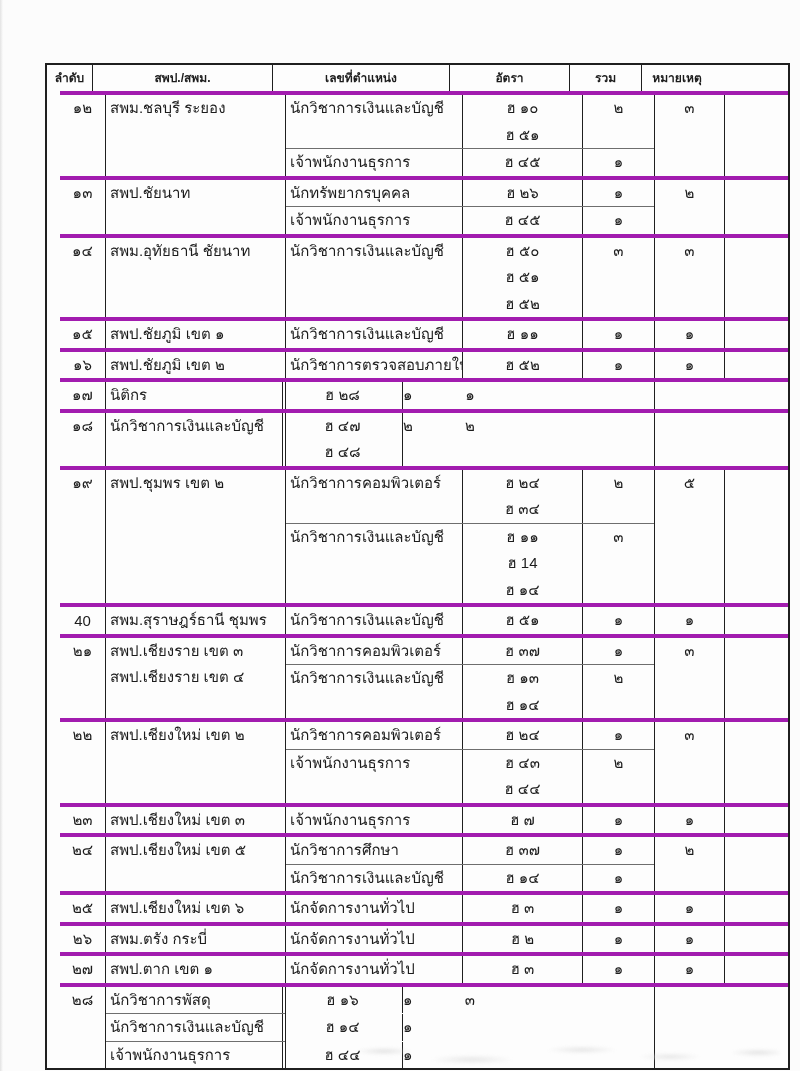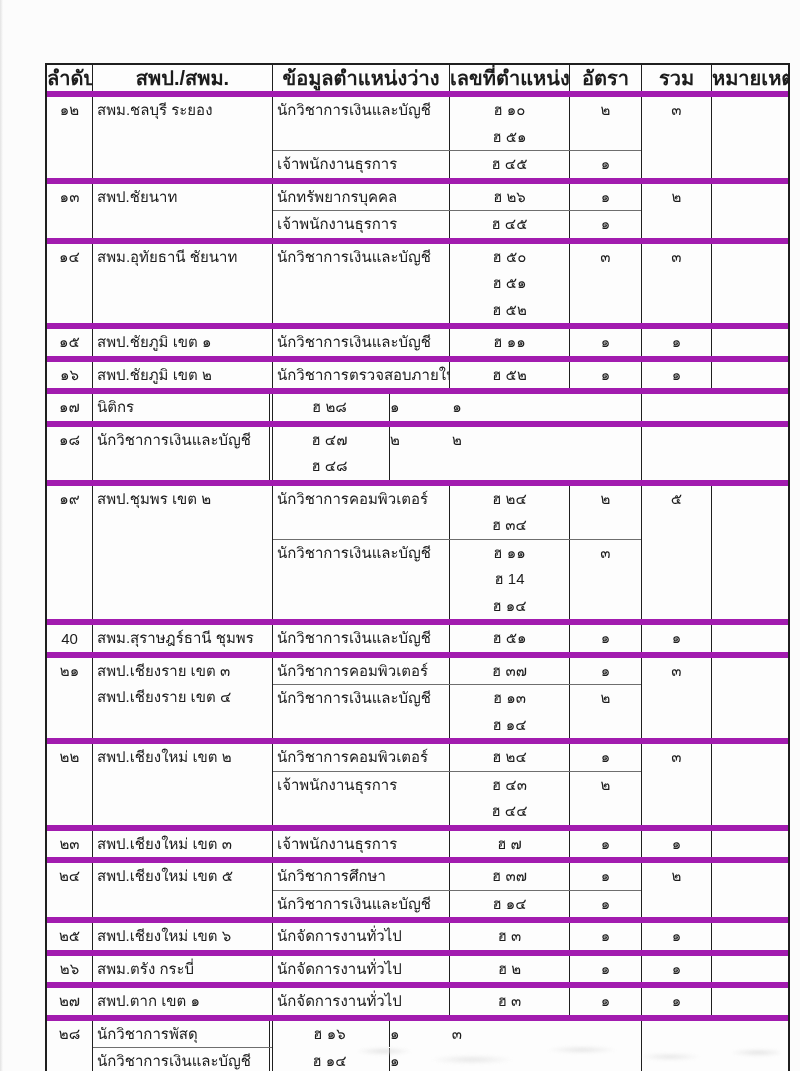--- a/index.html
+++ b/index.html
@@ -9,26 +9,27 @@
     font-family:"Liberation Sans","DejaVu Sans",sans-serif;
     color:#1c1c1c;font-size:15px;
   }
   .doc-table{
     position:absolute;left:45px;top:63px;width:745px;
     border:2px solid #1f1f1f;background:#fdfdfd;box-sizing:border-box;
   }
   .hrow{display:grid;grid-template-columns:46px 180px 177px 120px 72px 70px 1fr;}
   .hc{
     font-weight:bold;text-align:center;height:26px;line-height:26px;
-    border-right:1.5px solid #1f1f1f;white-space:nowrap;overflow:hidden;font-size:20px;
+    border-right:1.5px solid #1f1f1f;white-space:nowrap;overflow:hidden;font-size:12px;
   }
   .hc:last-child{border-right:none;}
   .group{
     display:grid;grid-template-columns:46px 180px 369px 70px 1fr;
-    border-top:6px solid #a21caf;
+    border-top:4px solid #a21caf;
+    margin-left:13px;
   }
   .c-idx{border-right:1.5px solid #1f1f1f;text-align:center;}
   .c-office{border-right:1.5px solid #1f1f1f;padding-left:4px;}
   .c-poswrap{border-right:1.5px solid #1f1f1f;display:flex;flex-direction:column;}
   .c-total{border-right:1.5px solid #1f1f1f;text-align:center;}
   .c-remark{}
   .pos-block{display:grid;grid-template-columns:177px 120px 1fr;border-bottom:1px solid #6e6e6e;}
   .pos-block:last-child{border-bottom:none;}
   .pb-name{border-right:1.5px solid #1f1f1f;padding-left:4px;}
   .pb-nums{border-right:1.5px solid #1f1f1f;text-align:center;}
@@ -49,21 +50,20 @@
   .scan-edge{position:absolute;left:0;top:0;width:3px;height:1071px;background:linear-gradient(90deg,#d2d2d2,transparent);opacity:.6;pointer-events:none;}
 </style>
 </head>
 <body>
 
 <div class="page">
   <div class="doc-table">
     <div class="hrow">
         <div class="hc">ลำดับ</div>
         <div class="hc">สพป./สพม.</div>
-        <div class="hc">ข้อมูลตำแหน่งว่าง</div>
         <div class="hc">เลขที่ตำแหน่ง</div>
         <div class="hc">อัตรา</div>
         <div class="hc">รวม</div>
         <div class="hc">หมายเหตุ</div>
       </div>
     <div id="tbody">
         <div class="group">
           <div class="c-idx">
             <div class="line">๑๒</div>
           </div>

